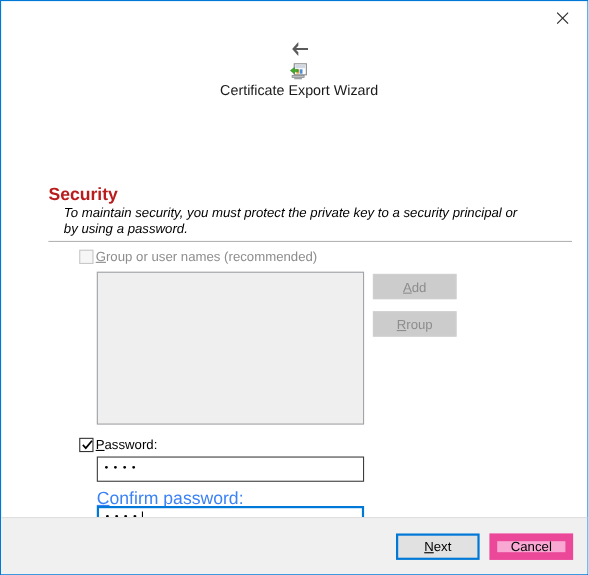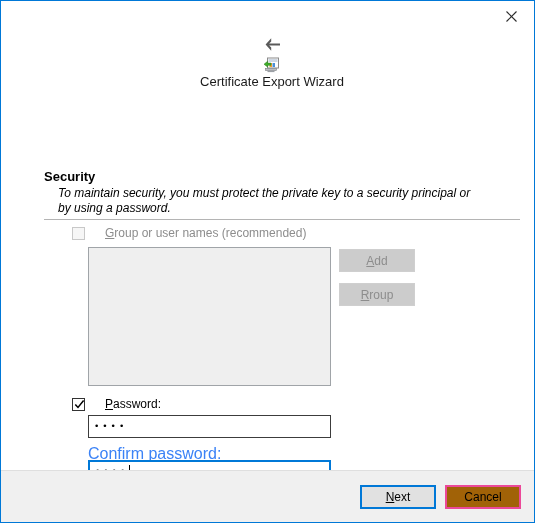--- a/index.html
+++ b/index.html
@@ -76,23 +76,23 @@
     position: relative;
     padding: 0;
     height: 404px;
     box-sizing: border-box;
   }
 
   .section-head {
     position: absolute;
     left: 43px;
     top: 102px;
-    font-size: 13px;
+    font-size: 16px;
     font-weight: bold;
-    color: #000000;
+    color: #b91c1c;
   }
   .section-desc {
     position: absolute;
     left: 57px;
     top: 119px;
     width: 420px;
     font-size: 12px;
     color: #000;
     line-height: 15px;
     font-style: italic;
@@ -126,21 +126,21 @@
   .checkbox.enabled { border: 1px solid #333333; }
   .checkbox.disabled { border: 1px solid #c8c8c8; background: #f6f6f6; }
   .checkbox .tick {
     position: absolute;
     left: 1px;
     top: 0px;
     width: 11px;
     height: 11px;
   }
   .cb-label {
-    margin-left: 20px;
+    margin-left: 2px;
     font-size: 12px;
     line-height: 13px;
     white-space: nowrap;
   }
   .cb-label.enabled { color: #000; }
   .cb-label.disabled { color: #8d8d8d; }
   .acc { text-decoration: underline; }
 
   
   .listbox {
@@ -236,22 +236,22 @@
     padding-right: 13px;
     box-sizing: border-box;
   }
   .btn {
     width: 76px;
     height: 24px;
     box-sizing: border-box;
     font-size: 12px;
     font-family: "Liberation Sans", sans-serif;
     color: #000;
-    background: #a16207;
-    border: 2px solid #ec4899;
+    background: #f9a8d4;
+    border: 7px solid #ec4899;
     display: flex;
     align-items: center;
     justify-content: center;
     cursor: default;
     margin-left: 9px;
   }
   .btn.default {
     border: 2px solid #0078d7;
     background: #e1e1e1;
   }

